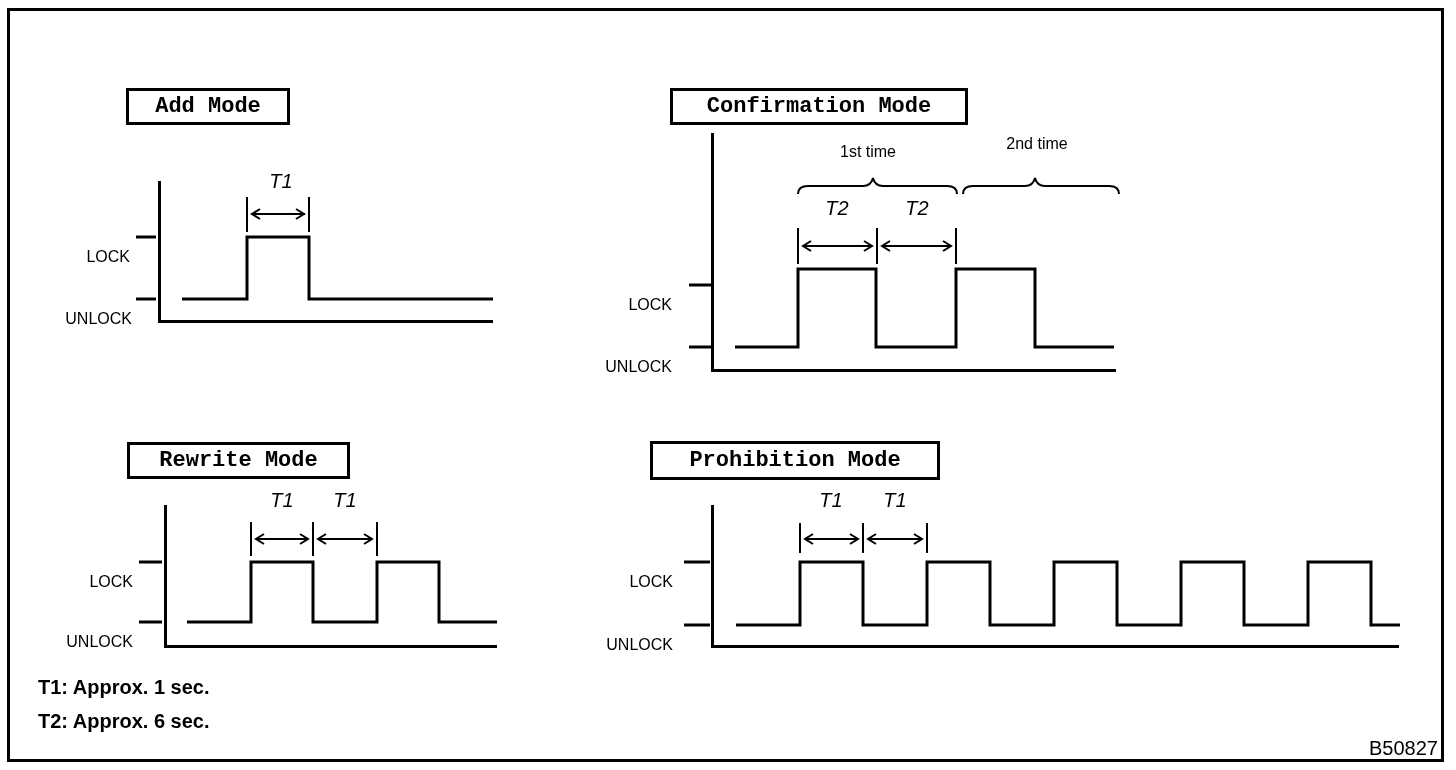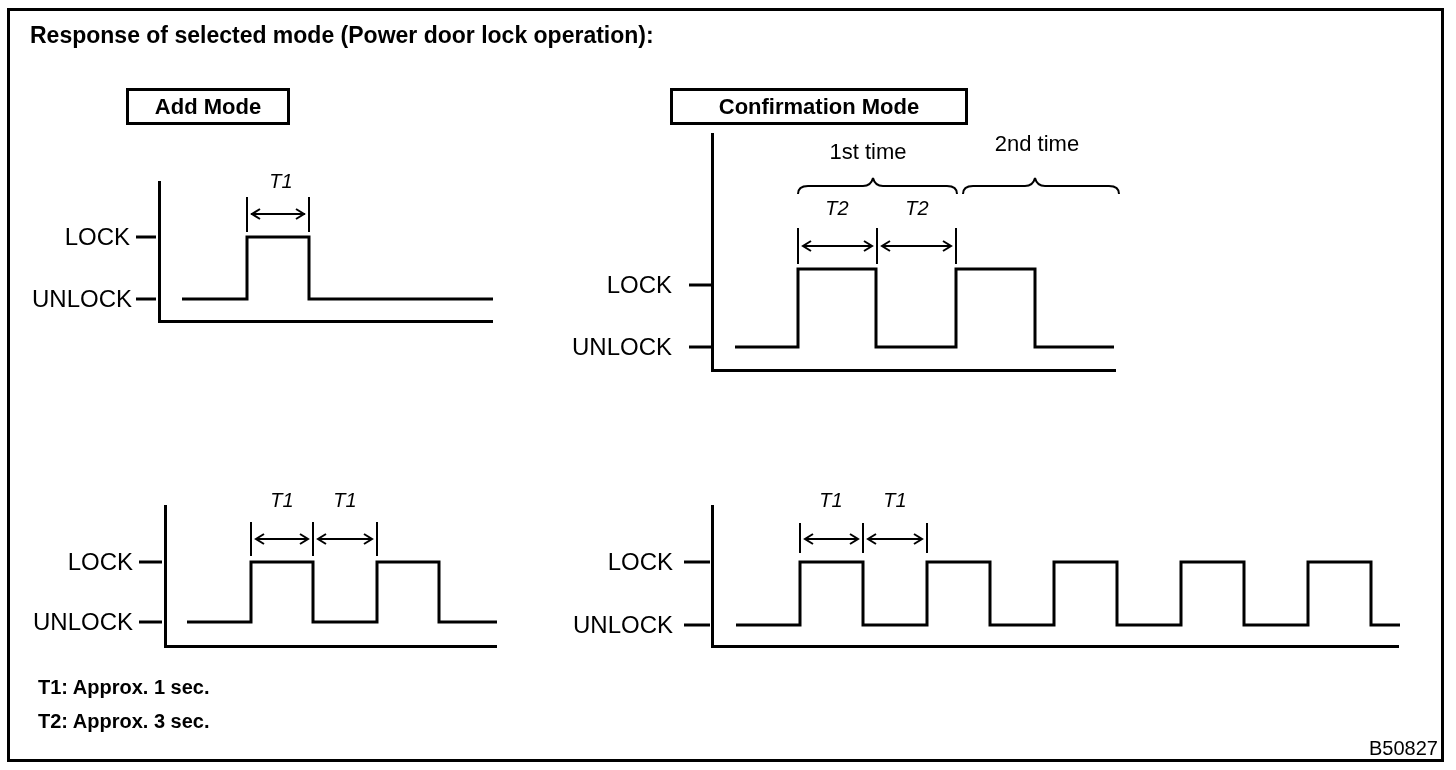--- a/index.html
+++ b/index.html
@@ -18,31 +18,31 @@
   }
   .lines { position: absolute; left: 0; top: 0; color: var(--line-color, #000); }
   .fig-title {
     position: absolute; left: 30px; top: 22px;
     font-size: 23px; font-weight: bold; white-space: nowrap;
   }
   .mode-box {
     position: absolute; border: 3px solid var(--line-color, #000);
     box-sizing: border-box; background: #fff;
     display: flex; align-items: center; justify-content: center;
-    font-size: 22px; font-weight: bold; white-space: nowrap;
+    font-size: 22px; font-weight: bold; white-space: nowrap; font-family: Liberation Mono, monospace;
   }
   .lbl {
-    position: absolute; font-size: 24px; line-height: 28px; white-space: nowrap;
+    position: absolute; font-size: 16px; line-height: 28px; white-space: nowrap; margin-top: 20px;
   }
   .lbl.right { text-align: right; }
   .small {
     position: absolute; font-size: 20px; line-height: 22px; text-align: center; font-style: italic;
   }
   .time-lbl {
-    position: absolute; font-size: 22px; line-height: 24px; text-align: center;
+    position: absolute; font-size: 16px; line-height: 24px; text-align: center;
   }
   .notes { position: absolute; left: 38px; top: 670px; }
   .notes .note-line { font-size: 20px; font-weight: bold; line-height: 34px; white-space: nowrap; }
   .code {
     position: absolute; left: 1280px; top: 737px; width: 158px;
     font-size: 20px; text-align: right;
   }
 </style>
 </head>
 <body>
@@ -102,24 +102,25 @@
       <polyline stroke-width="2" points="813,534 805,539 813,544"></polyline>
       <polyline stroke-width="2" points="850,534 858,539 850,544"></polyline>
       <path stroke-width="2" d="M868,539 H922"></path>
       <polyline stroke-width="2" points="876,534 868,539 876,544"></polyline>
       <polyline stroke-width="2" points="914,534 922,539 914,544"></polyline>
     </g>
   </svg>
 
   <div class="frame"></div>
 
-  <div class="fig-title">Response of selected mode (Power door lock operation):</div>
 
   <div class="mode-box" style="left:126px; top:88px; width:164px; height:37px;">Add Mode</div>
   <div class="mode-box" style="left:658px; top:88px; width:298px; height:37px;margin-left:12px;">Confirmation Mode</div>
+  <div class="mode-box" style="left:127px; top:442px; width:223px; height:37px;">Rewrite Mode</div>
+  <div class="mode-box" style="left:650px; top:441px; width:290px; height:39px;">Prohibition Mode</div>
 
   <div class="lbl right" style="left:20px; top:223px; width:110px;">LOCK</div>
   <div class="lbl right" style="left:10px; top:285px; width:122px;">UNLOCK</div>
   <div class="small" style="left:251px; top:170px; width:60px;">T1</div>
 
   <div class="time-lbl" style="left:813px; top:140px; width:110px;">1st time</div>
   <div class="time-lbl" style="left:982px; top:132px; width:110px;">2nd time</div>
   <div class="small" style="left:807px; top:197px; width:60px;">T2</div>
   <div class="small" style="left:887px; top:197px; width:60px;">T2</div>
   <div class="lbl right" style="left:540px; top:271px; width:132px;">LOCK</div>
@@ -130,18 +131,18 @@
   <div class="lbl right" style="left:23px; top:548px; width:110px;">LOCK</div>
   <div class="lbl right" style="left:11px; top:608px; width:122px;">UNLOCK</div>
 
   <div class="small" style="left:801px; top:489px; width:60px;">T1</div>
   <div class="small" style="left:865px; top:489px; width:60px;">T1</div>
   <div class="lbl right" style="left:541px; top:548px; width:132px;">LOCK</div>
   <div class="lbl right" style="left:541px; top:611px; width:132px;">UNLOCK</div>
 
   <div class="notes">
     <div class="note-line">T1: Approx. 1 sec.</div>
-    <div class="note-line">T2: Approx. 3 sec.</div>
+    <div class="note-line">T2: Approx. 6 sec.</div>
   </div>
 
   <div class="code">B50827</div>
 
 </div>
 
 </body></html>

